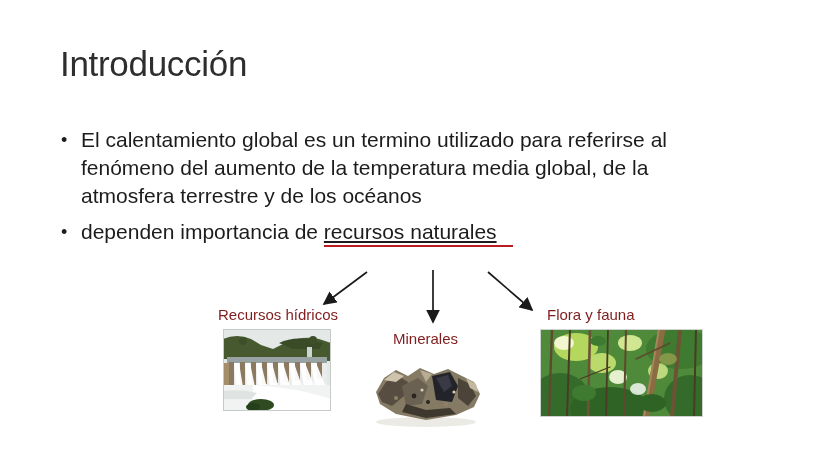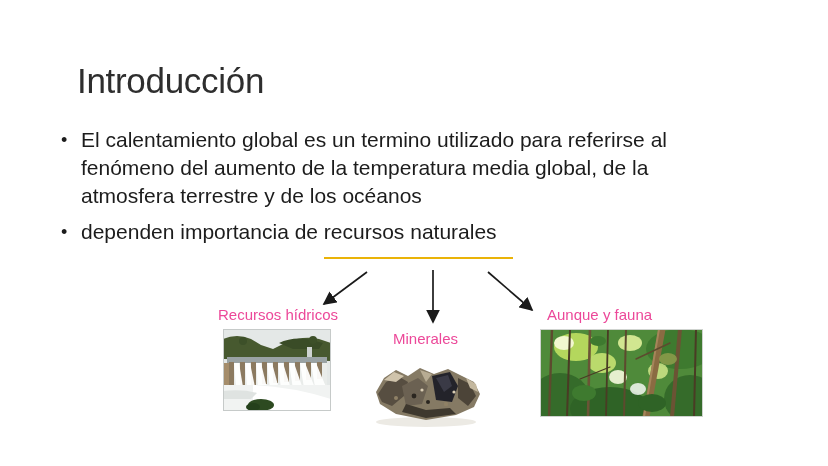--- a/index.html
+++ b/index.html
@@ -5,44 +5,45 @@
   html,body{margin:0;padding:0;background:#ffffff;}
   .slide{
     position:relative;
     width:828px;height:466px;
     background:#ffffff;
     overflow:hidden;
     font-family:"Liberation Sans",sans-serif;
     color:#1c1c1c;
   }
   .slide-title{
-    position:absolute;left:60px;top:44px;margin:17px;
+    position:absolute;left:60px;top:44px;margin:0;
     font-size:35px;font-weight:400;letter-spacing:-0.3px;
     color:#2e2e2e;
   }
   .bullets{
     position:absolute;left:60px;top:126px;width:700px;
     font-size:21px;line-height:28px;color:#1c1c1c;
   }
   .bullet-item{position:relative;padding-left:21px;}
   .bullet-item + .bullet-item{margin-top:8px;}
   .bullet-dot{
     position:absolute;left:1px;top:0;
     font-size:18px;line-height:28px;color:#1c1c1c;
   }
   .prelines{white-space:pre-line;}
   .block{display:block;}
   .underlined{
-    border-bottom:2px solid #eab308;
-    padding-bottom:14px;
+    border-bottom:2px solid #b91c1c;
+    padding-bottom:2px;
     padding-right:16px;
+    text-decoration:underline;
   }
   .arrows-svg{position:absolute;left:300px;top:266px;}
   .diagram-label{
-    position:absolute;font-size:15px;line-height:17px;color:#ec4899;white-space:nowrap;
+    position:absolute;font-size:15px;line-height:17px;color:#7f1d1d;white-space:nowrap;
   }
   .label-left{left:218px;top:306px;}
   .label-middle{left:393px;top:330px;}
   .label-right{left:547px;top:306px;}
   .photo{position:absolute;display:block;}
   .photo-dam{left:223px;top:329px;}
   .photo-mineral{left:362px;top:352px;}
   .photo-forest{left:540px;top:329px;}
 </style>
 </head>
@@ -79,21 +80,21 @@
     <g>
       <line x1="133" y1="4" x2="133" y2="56" stroke="#1a1a1a" stroke-width="1.7" marker-end="url(#ah)"></line>
     </g>
     <g>
       <line x1="188" y1="6" x2="232" y2="44" stroke="#1a1a1a" stroke-width="1.7" marker-end="url(#ah)"></line>
     </g>
   </svg>
 
   <div class="diagram-label label-left">Recursos hídricos</div>
   <div class="diagram-label label-middle">Minerales</div>
-  <div class="diagram-label label-right">Aunque y fauna</div>
+  <div class="diagram-label label-right">Flora y fauna</div>
 
   <svg class="photo photo-dam" width="108" height="82" viewBox="0 0 108 82" aria-hidden="true">
     <rect x="0" y="0" width="108" height="82" fill="#e4e8e7"></rect>
     <rect x="0" y="14" width="34" height="16" fill="#b7bfbf"></rect>
     <path d="M0 24 L0 10 Q14 4 28 10 L38 16 L50 20 L62 14 Q80 6 96 10 L108 14 L108 32 L0 30 Z" fill="#47592f"></path>
     <path d="M56 14 Q68 8 84 10 L100 14 L96 20 L70 20 Z" fill="#3a4c27"></path>
     <circle cx="20" cy="12" r="4" fill="#3d5029"></circle>
     <circle cx="90" cy="11" r="4" fill="#3d5029"></circle>
     <rect x="84" y="18" width="5" height="10" fill="#cfd4d2"></rect>
     <rect x="4" y="28" width="100" height="6" fill="#9aa3a4"></rect>

